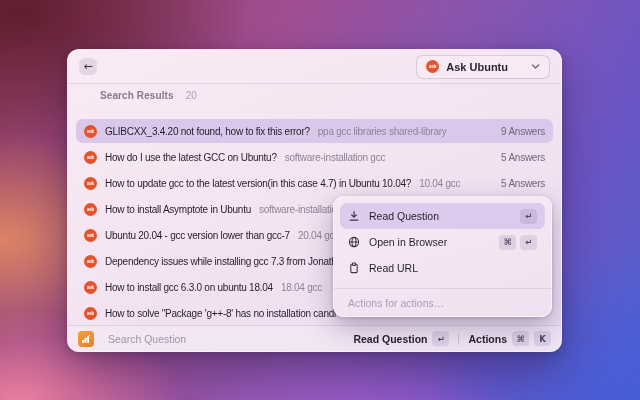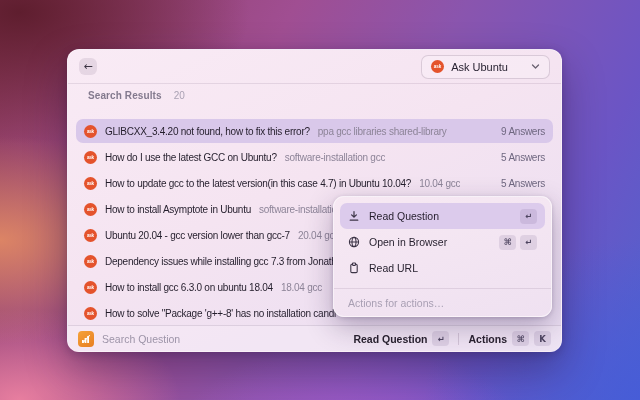--- a/index.html
+++ b/index.html
@@ -20,33 +20,33 @@
     border-radius:12px; overflow:hidden;
     background:linear-gradient(155deg,#f9ebf5 0%, #f5e4f1 45%, #e9ddf2 100%);
     box-shadow:0 18px 40px rgba(35,15,55,.38), 0 2px 8px rgba(35,15,55,.22);
     border:1px solid rgba(255,255,255,.35);
     display:flex; flex-direction:column;
   }
   .hdr { height:34px; flex:0 0 34px; display:flex; align-items:center; padding:0 11px; border-bottom:1px solid rgba(60,30,70,.10); }
   .back-btn { width:18px; height:17px; border-radius:6px; background:rgba(70,40,80,.10); display:flex; align-items:center; justify-content:center; color:#3a3342; font-size:11px; font-family:"DejaVu Sans",sans-serif; cursor:default; }
   .hdr-title { margin-left:10px; font-size:13px; font-weight:700; color:#221c2a; letter-spacing:-.2px; }
   .dropdown { margin-left:auto; height:24px; display:flex; align-items:center; gap:7px; padding:0 9px; border:1px solid rgba(60,30,70,.16); border-radius:7px; background:rgba(255,255,255,.22); }
-  .dd-label { font-size:11px; font-weight:400; color:#2a2433; }
+  .dd-label { font-size:11px; font-weight:700; color:#2a2433; }
   .ask-circle { width:13px; height:13px; border-radius:50%; background:#e4532c; color:#fff; display:flex; align-items:center; justify-content:center; font-size:4.5px; font-weight:700; flex:0 0 13px; }
   .chev { display:flex; margin-left:16px; opacity:.75; }
-  .section { height:23px; flex:0 0 23px; display:flex; align-items:center; padding:0 20px; }
+  .section { height:23px; flex:0 0 23px; display:flex; align-items:center; padding:0 32px; }
   .section-label { font-size:10px; font-weight:600; color:#837a8e; letter-spacing:.1px; }
   .section-count { font-size:10px; color:#aaa2b4; margin-left:12px; }
   .list { flex:1 1 auto; overflow:hidden; padding:12px 8px; }
   .row { height:24px; margin-bottom:2px; border-radius:7px; display:flex; align-items:center; padding:0 8px; gap:8px; font-size:10px; letter-spacing:-.25px; }
   .row.selected { background:#d9c8ea; }
   .row-title { color:#241e2c; font-weight:500; white-space:nowrap; flex:0 0 auto; }
   .row-tags { color:#8d8498; white-space:nowrap; overflow:hidden; flex:0 1 auto; }
   .row-answers { margin-left:auto; color:#6f6780; white-space:nowrap; flex:0 0 auto; }
-  .bottom-bar { flex:0 0 26px; border-top:1px solid rgba(60,30,70,.12); display:flex; align-items:center; padding:0 10px; gap:8px; background:rgba(250,240,248,.35); }
+  .bottom-bar { flex:0 0 26px; border-top:1px solid rgba(60,30,70,.12); display:flex; align-items:center; padding:0 10px; gap:14px; background:rgba(250,240,248,.35); }
   .ext-icon { width:16px; height:16px; border-radius:4px; background:linear-gradient(145deg,#f5a23a,#e87f22); display:flex; align-items:center; justify-content:center; flex:0 0 16px; }
   .bar-placeholder { font-size:10.5px; color:#9d94a8; }
   .bar-right { margin-left:auto; display:flex; align-items:center; gap:5px; }
   .bar-action-label { font-size:10.5px; font-weight:600; color:#29222f; }
   .kbd { min-width:17px; height:15px; padding:0 3px; border-radius:4px; background:rgba(95,70,125,.13); color:#4e4560; font-size:8.5px; font-weight:600; display:inline-flex; align-items:center; justify-content:center; font-family:"DejaVu Sans",sans-serif; }
   .bar-sep { width:1px; height:12px; background:rgba(60,30,70,.16); margin:0 4px; }
   .menu { position:absolute; right:9px; bottom:34px; width:219px; border-radius:11px;
     background:linear-gradient(165deg,#f7e9f3 0%, #efe1f1 100%);
     box-shadow:0 10px 28px rgba(40,20,65,.30), 0 1px 4px rgba(40,20,65,.18);
     border:1px solid rgba(255,255,255,.5); overflow:hidden; }

